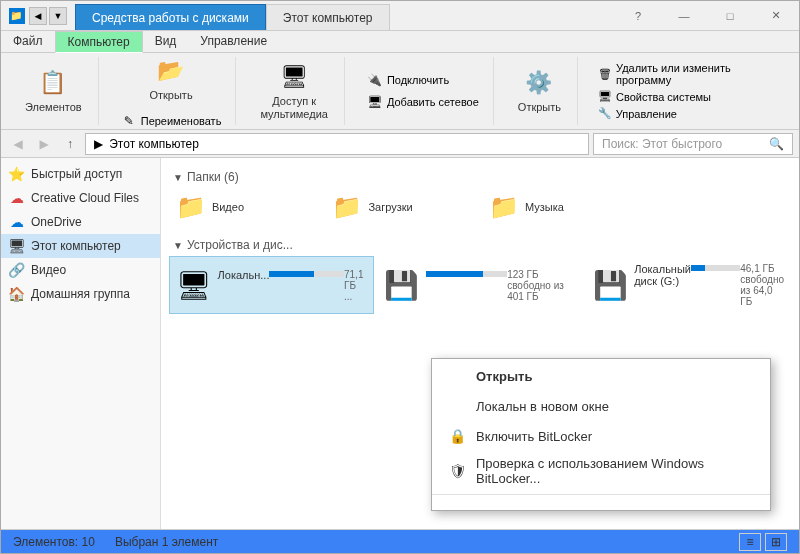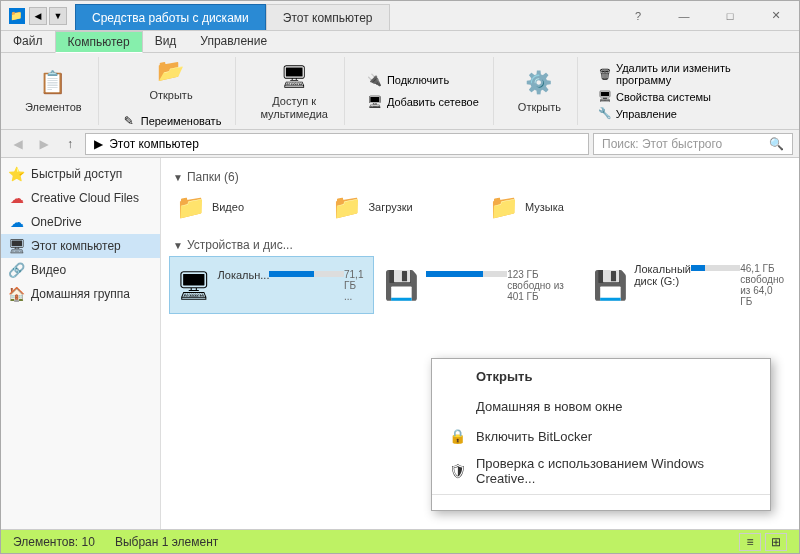--- a/index.html
+++ b/index.html
@@ -452,21 +452,21 @@
       display: flex;
       align-items: center;
       justify-content: center;
       font-size: 14px;
       flex-shrink: 0;
     }
 
     
     .status-bar {
       height: 24px;
-      background: #bef264;
+      background: #3b82f6;
       border-top: 1px solid #ccc;
       display: flex;
       align-items: center;
       padding: 9px 12px;
       font-size: 12px;
       color: #333;
       gap: 20px;
       flex-shrink: 0;
     }
 
@@ -688,29 +688,29 @@
         </div>
       </div>
 
       <div class="context-menu">
         <div class="ctx-item bold">
           <div class="ctx-icon"></div>
           <span>Открыть</span>
         </div>
         <div class="ctx-item">
           <div class="ctx-icon"></div>
-          <span>Домашняя в новом окне</span>
+          <span>Локальн в новом окне</span>
         </div>
         <div class="ctx-item">
           <div class="ctx-icon">🔒</div>
           <span>Включить BitLocker</span>
         </div>
         <div class="ctx-item">
           <div class="ctx-icon">🛡</div>
-          <span>Проверка с использованием Windows Creative...</span>
+          <span>Проверка с использованием Windows BitLocker...</span>
         </div>
         <div class="ctx-separator"></div>
         <div class="ctx-item">
           
           
           
         </div>
 
       </div>
     </div>

